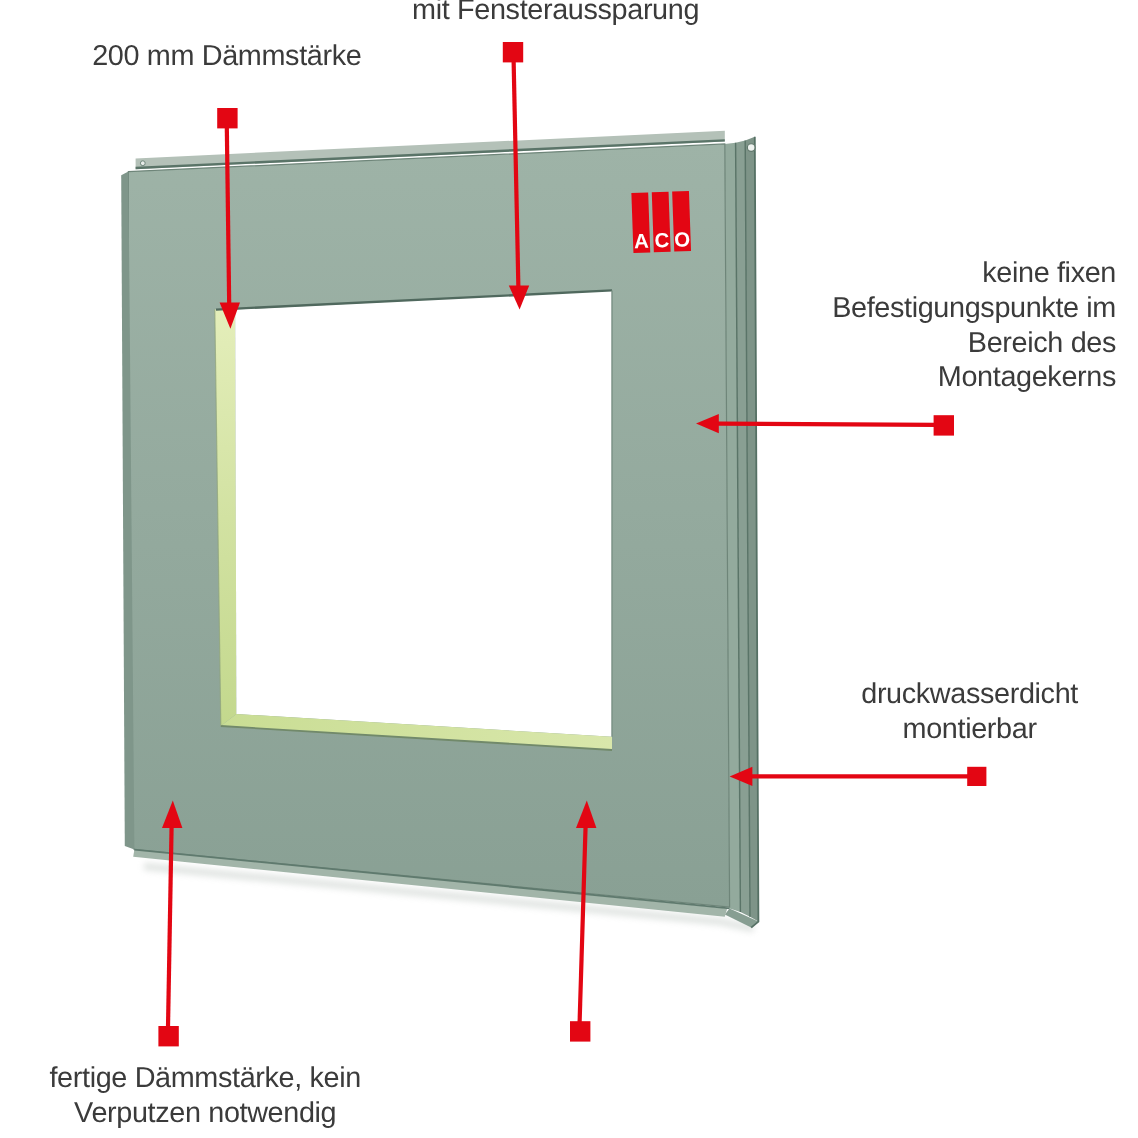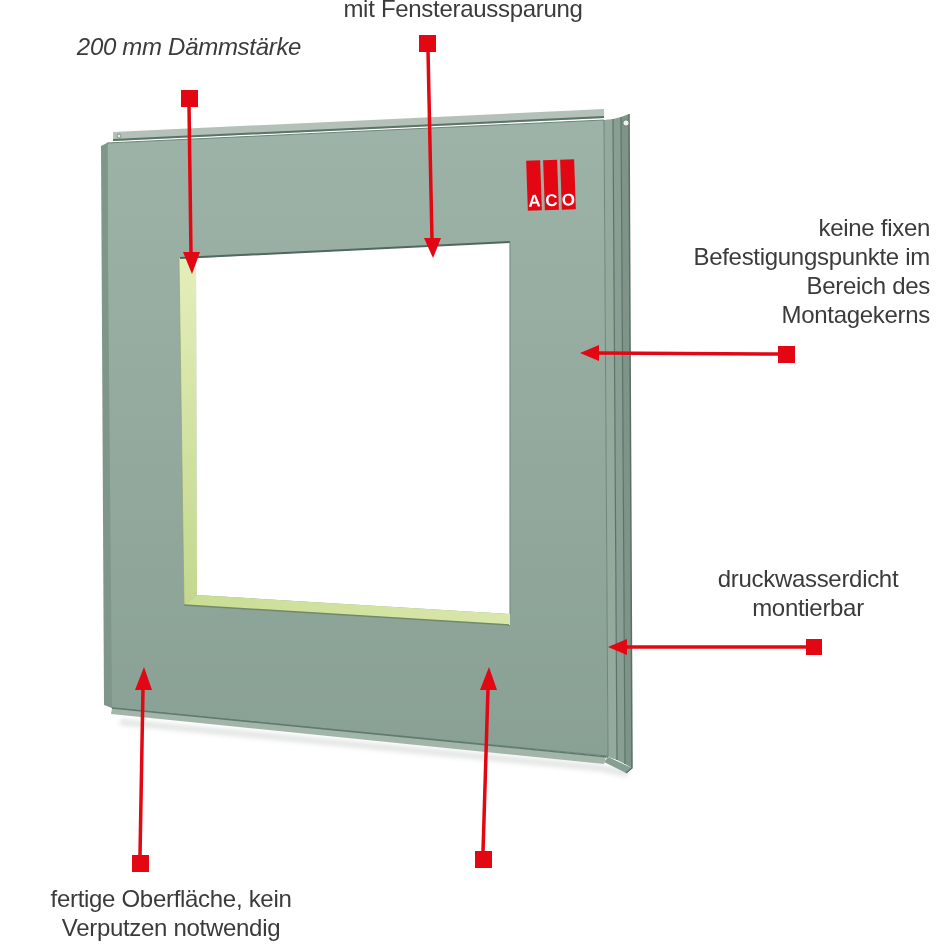--- a/index.html
+++ b/index.html
@@ -121,27 +121,27 @@
       <g>
         <rect x="475" y="851" width="17" height="17"></rect>
         <line x1="483" y1="852" x2="488" y2="688" stroke="#e30613" stroke-width="3.5"></line>
         <polygon points="480,690 497,690 489,667"></polygon>
       </g>
     </g>
   </svg>
 
   <div class="ann" style="left:313px;top:-6px;">mit Fensteraussparung</div>
 
-  <div class="ann" style="left:39px;top:32px;font-style:italic;">200 mm Dämmstärke</div>
+  <div class="ann" style="left:39px;top:32px;">200 mm Dämmstärke</div>
 
   <div class="ann" style="left:630px;top:213px;text-align:right;">keine fixen
 Befestigungspunkte im
 Bereich des
 Montagekerns</div>
 
   <div class="ann" style="left:658px;top:564px;">druckwasserdicht
 montierbar</div>
 
-  <div class="ann" style="left:21px;top:884px;">fertige Oberfläche, kein
+  <div class="ann" style="left:21px;top:884px;">fertige Dämmstärke, kein
 Verputzen notwendig</div>
 
 
 </div>
 
 </body></html>

